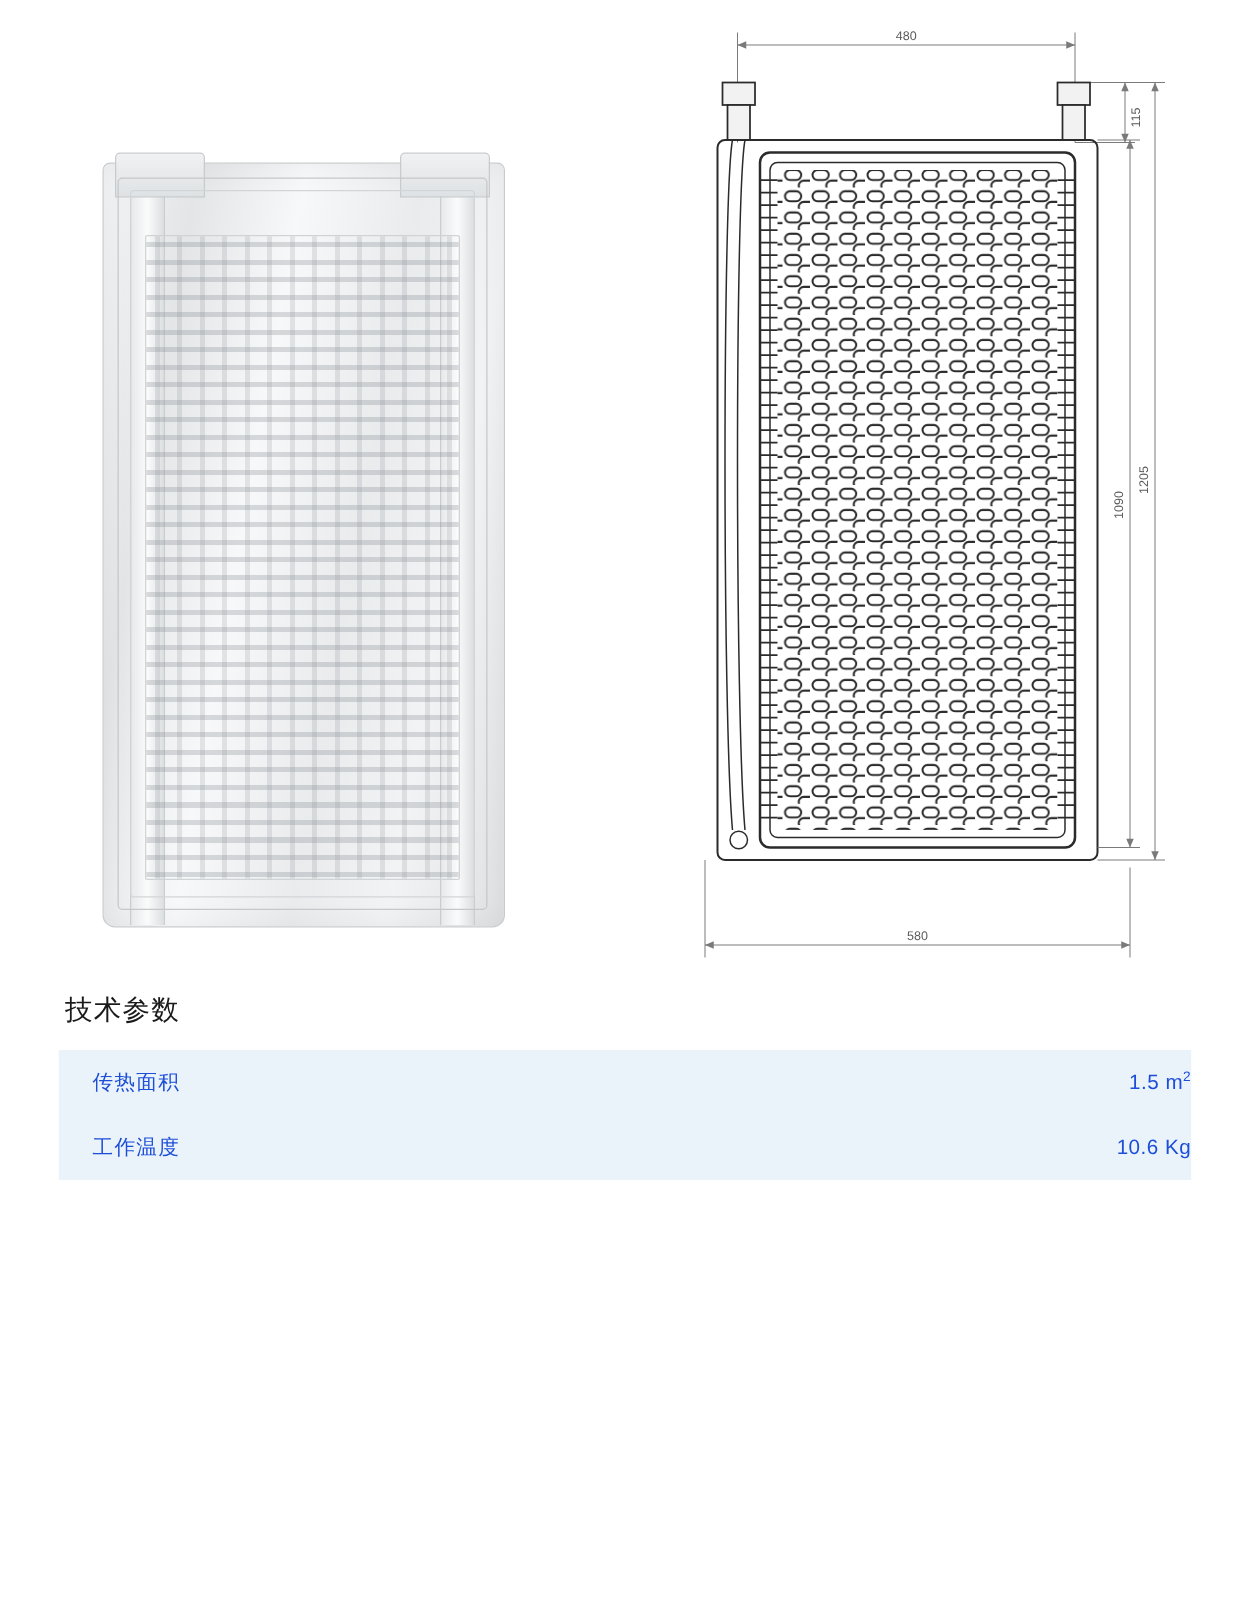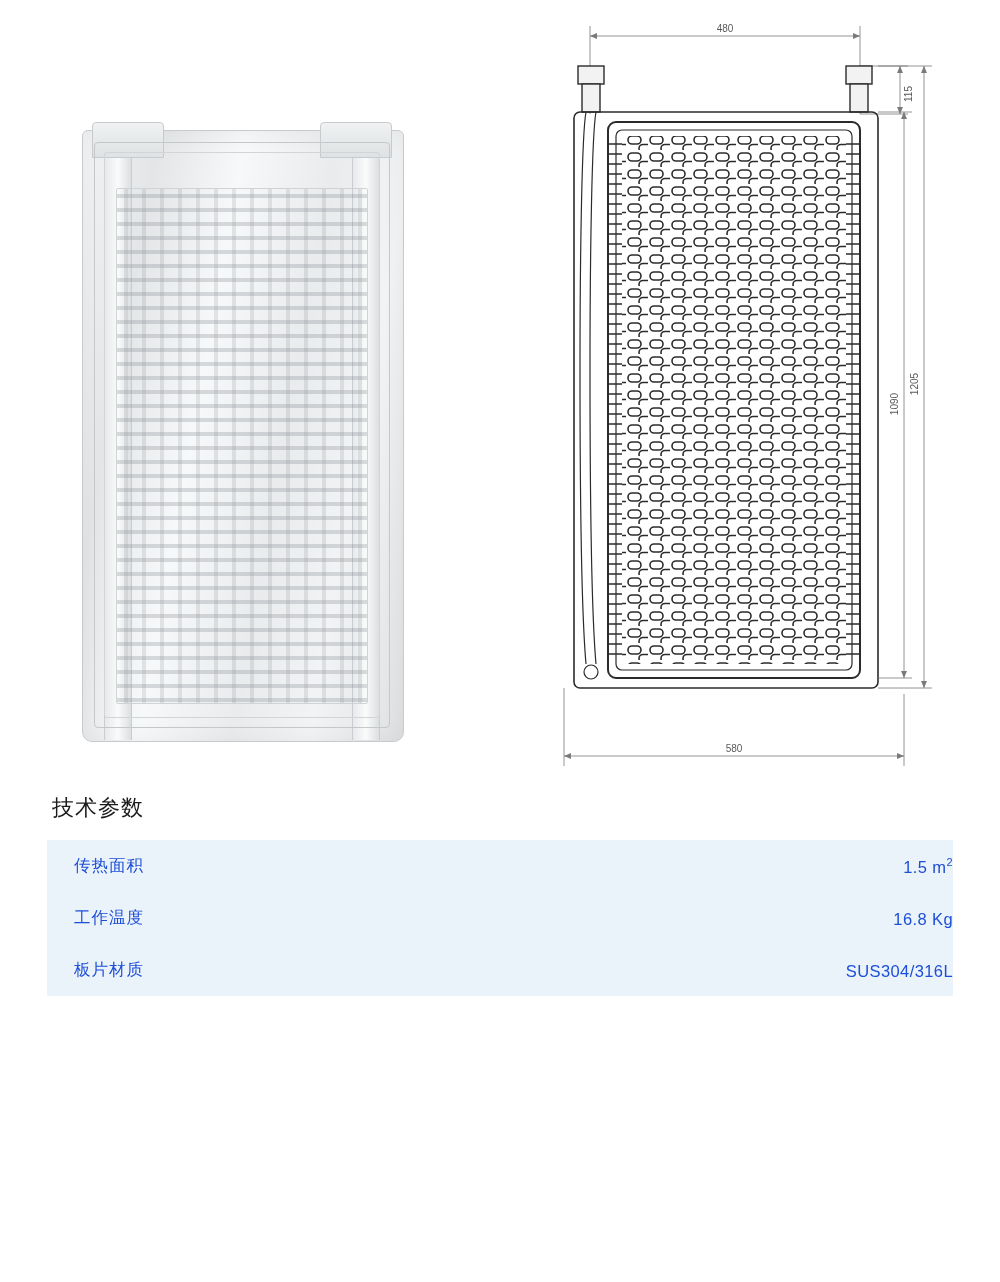--- a/index.html
+++ b/index.html
@@ -332,20 +332,16 @@
 <div class="spec-title">技术参数</div>
 
 <table class="spec-table">
   <tbody>
     <tr class="odd">
       <td class="label">传热面积</td>
       <td class="value"><span>1.5 m</span><span class="sup">2</span></td>
     </tr>
     <tr class="odd">
       <td class="label">工作温度</td>
-      <td class="value"><span>16.8 Kg</span><span class="sup"></span></td>
-    </tr>
-    <tr class="odd">
-      <td class="label">板片材质</td>
-      <td class="value"><span>SUS304/316L</span><span class="sup"></span></td>
+      <td class="value"><span>10.6 Kg</span><span class="sup"></span></td>
     </tr>
   </tbody>
 </table>
 
 </body></html>

